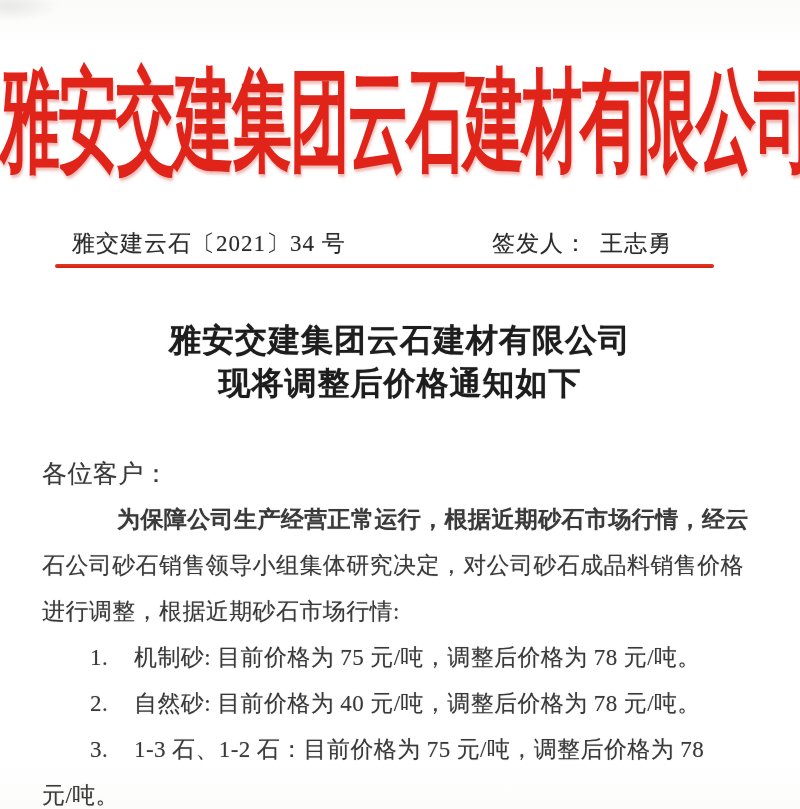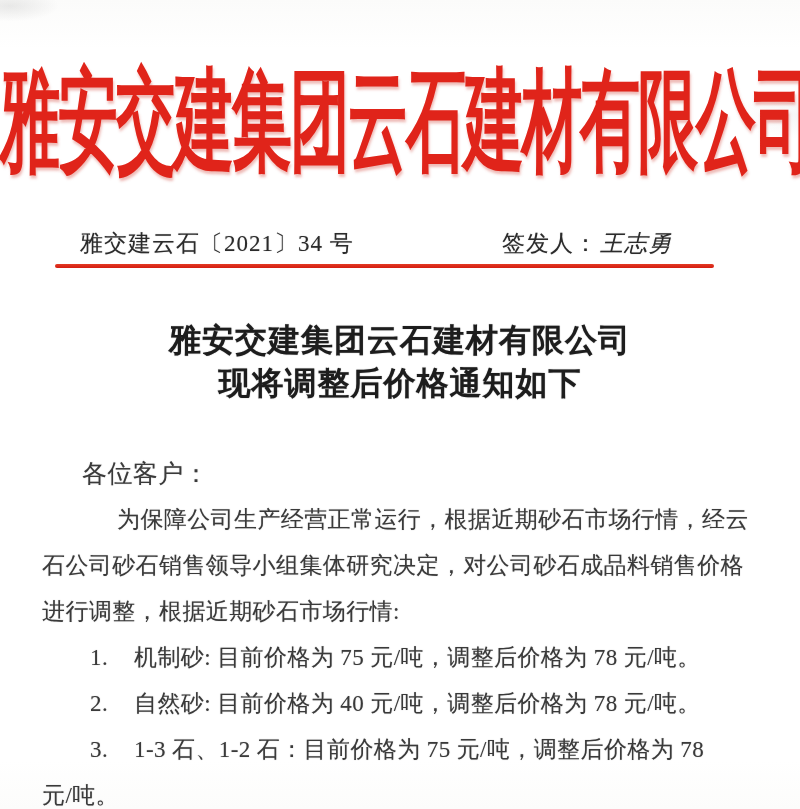--- a/index.html
+++ b/index.html
@@ -26,31 +26,31 @@
     letter-spacing: -2px;
     color: #e0241a;
     transform: scaleY(1.86);
     transform-origin: 50% 0;
     text-shadow: 1px 2px 2px rgba(205, 60, 48, 0.35);
   }
 
   
   .meta-row {
     position: absolute;
-    top: 228px; left: 80px; right: 128px;
+    top: 228px; left: 72px; right: 128px;
     display: flex;
     justify-content: space-between;
     align-items: baseline;
     font-size: 23px;
     color: #2b2b2b;
     letter-spacing: 1px;
     text-shadow: 0 0 1px rgba(80,80,80,.45);
     white-space: nowrap;
   }
-  .issuer .issuer-name { margin-left: 2px; font-style: italic; }
+  .issuer .issuer-name { margin-left: 12px; }
 
   
   .red-rule {
     position: absolute;
     top: 264px; left: 55px;
     width: 659px; height: 4px;
     background: linear-gradient(180deg, #e23a24, #d41d12);
     border-radius: 2px;
   }
 
@@ -72,22 +72,22 @@
     position: absolute;
     top: 451px; left: 42px;
     width: 706px;
     font-size: 23px;
     line-height: 46px;
     letter-spacing: 0.4px;
     color: #3a3a3a;
     text-shadow: 0 0 1px rgba(90,90,90,.5);
   }
   .line { height: 46px; white-space: nowrap; }
-  .greeting { font-size: 25px; margin-left: 40px; }
-  .indent-first { padding-left: 75px; }
+  .greeting { font-size: 25px; }
+  .indent-first { padding-left: 75px; font-weight: bold; }
   .list-item { padding-left: 48px; }
   .list-item .num {
     display: inline-block;
     min-width: 24px;
     margin-right: 20px;
   }
 </style>
 </head>
 <body>
 

